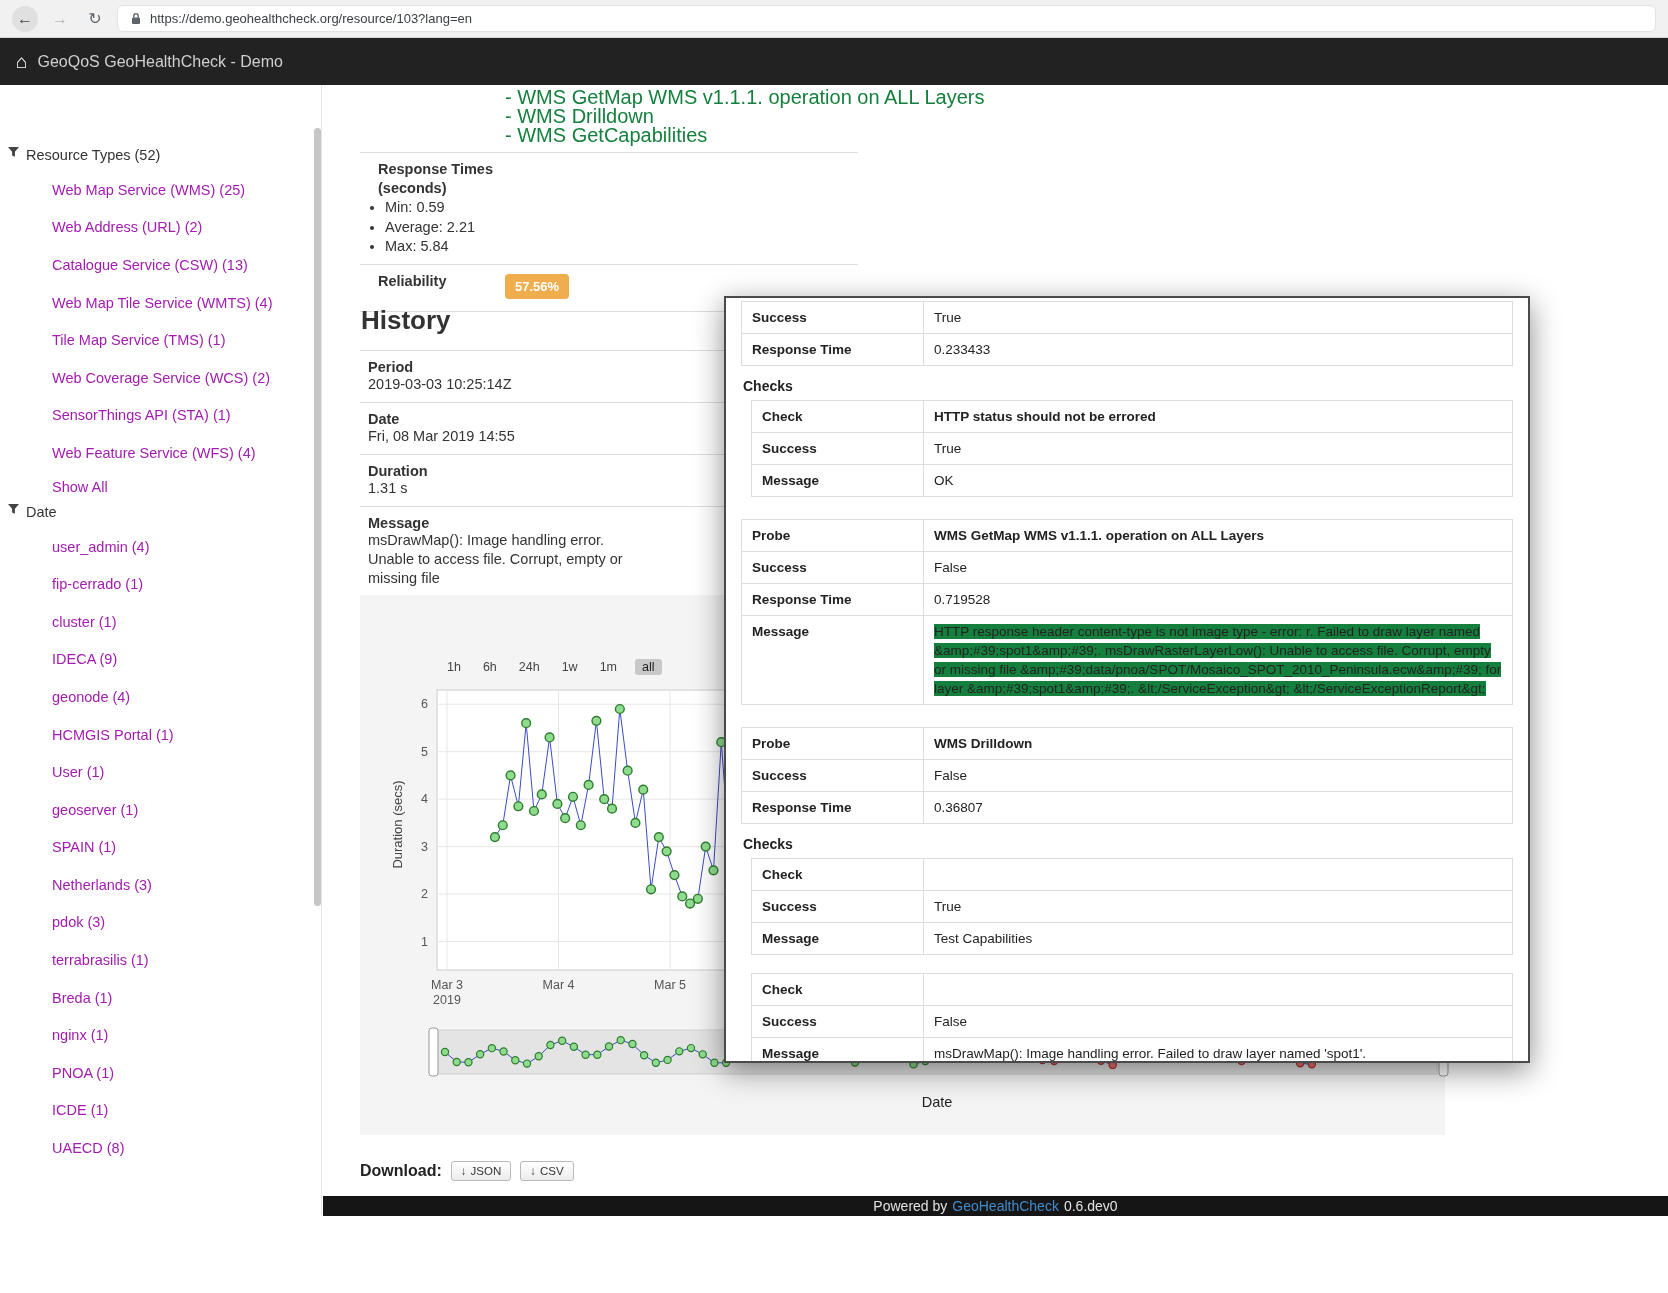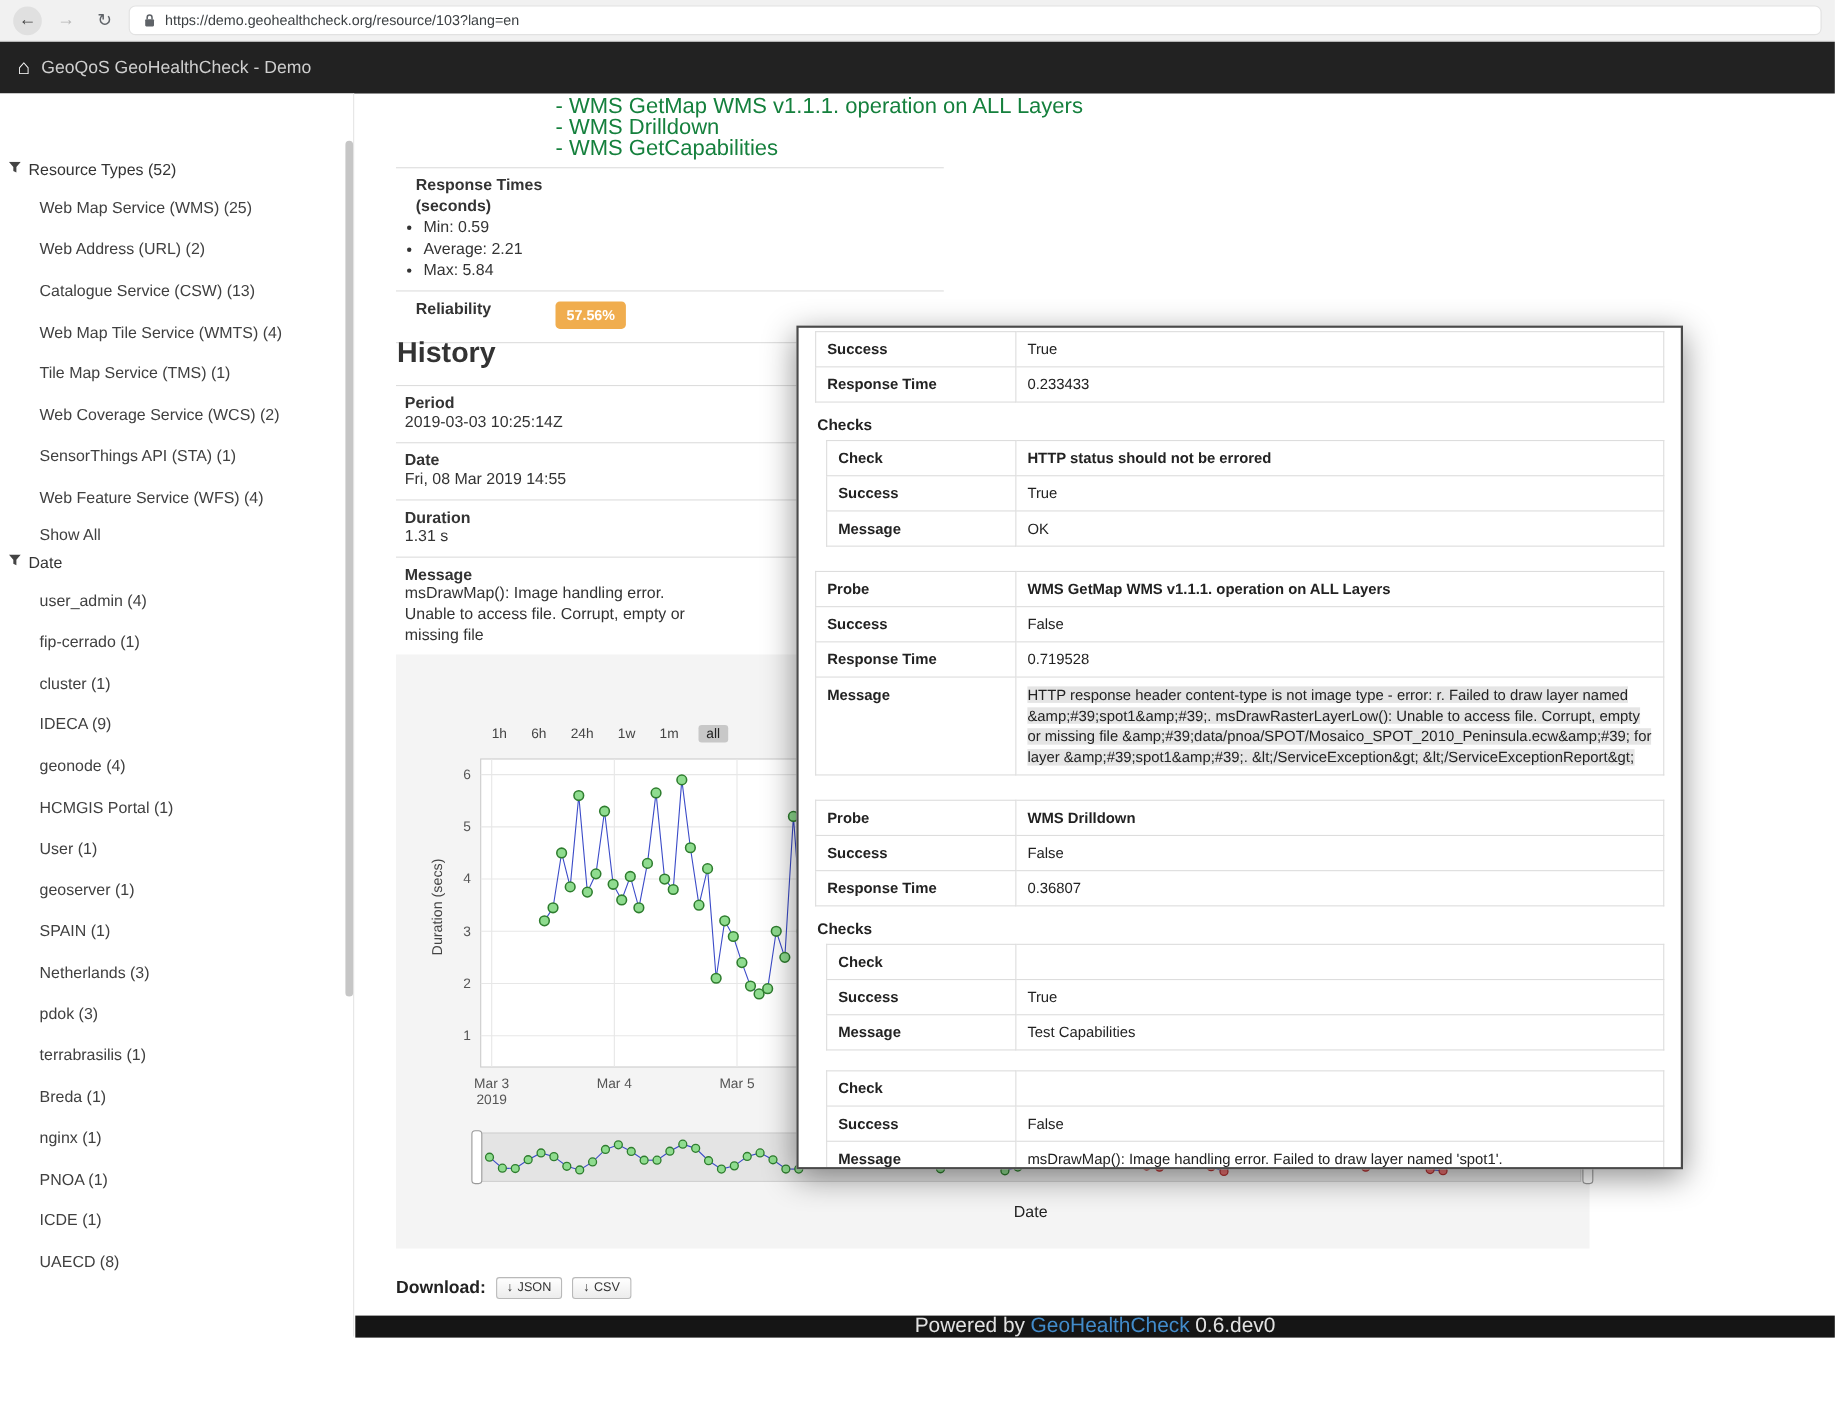--- a/index.html
+++ b/index.html
@@ -25,22 +25,22 @@
   .navbar { position:absolute; left:0; top:38px; width:1668px; height:47px;
     background:#222222; display:flex; align-items:center; gap:10px; padding:0 16px; }
   .navbar .home { color:#ffffff; font-size:19px; }
   .navbar .brand { color:#cfcfcf; font-size:16px; }
 
   
   .sidebar { position:absolute; left:0; top:85px; width:322px; height:1130px;
     background:#fff; border-right:1px solid #e5e5e5; padding-top:62px; font-size:14.5px; }
   .sb-header { height:24px; display:flex; align-items:flex-start; gap:7px; padding-left:8px; color:#333; }
   .sb-header.tags { margin-top:2px; }
-  .sb-item { height:37.6px; display:flex; align-items:center; padding-left:36px;
-    color:#404040; cursor:pointer; }
+  .sb-item { height:37.6px; display:flex; align-items:center; padding-left:52px;
+    color:#a21caf; cursor:pointer; }
   .sb-item.small { height:30px; }
   .scroll-thumb { position:absolute; left:314px; top:128px; width:7px; height:778px;
     background:#c6c6c6; border-radius:4px; }
 
   
   .probe-list { position:absolute; left:505px; top:88px; font-size:20px; line-height:19px; color:#15803d; }
   .summary-table { position:absolute; left:360px; top:152px; width:498px; font-size:14.5px; }
   .s-row { display:flex; border-top:1px solid #ddd; padding:7px 0; }
   .s-row.last { border-bottom:1px solid #ddd; min-height:48px; }
   .s-row.first { min-height:80px;flex-direction:column; }
@@ -75,37 +75,37 @@
   svg.chart { position:absolute; }
 
   
   .download-row { position:absolute; left:360px; top:1161px; display:flex; align-items:center; gap:9px; }
   .download-label { font-size:16px; font-weight:bold; color:#222; }
   .btn-mini { display:inline-flex; align-items:center; gap:4px; border:1px solid #b9b9b9;
     border-radius:3px; background:linear-gradient(#ffffff,#ececec); padding:3px 9px;
     font-size:11.5px; color:#333; cursor:pointer; }
   .footer { position:absolute; left:323px; top:1196px; width:1345px; height:20px;
     background:#151515; display:flex; align-items:center; justify-content:center;
-    gap:5px; font-size:19px; color:#e2e2e2; }
+    gap:5px; font-size:14px; color:#e2e2e2; }
   .footer a { color:#428bca; text-decoration:none; }
 
   
   .modal { position:absolute; left:724px; top:296px; width:806px; height:767px;
     background:#fff; border:2px solid #4a4a4a; box-shadow:0 8px 28px rgba(0,0,0,.45);
     padding:3px 15px 0 15px; overflow:hidden; z-index:50; }
   table.report { width:100%; border-collapse:collapse; font-size:13.5px; color:#222; }
   table.report td { border:1px solid #ddd; padding:6px 10px; vertical-align:top; line-height:19px; }
   td.lbl { width:182px; font-weight:bold; }
   table.nested { margin-left:10px; width:calc(100% - 10px); }
   table.nested td.lbl { width:172px; }
   .bold-val { font-weight:bold; }
   .checks-h { font-weight:bold; font-size:14px; margin:12px 0 6px 2px; color:#222; }
   .section { margin-bottom:22px; }
   .nested-gap { height:18px; }
-  .hl { background:#e5e5e5; }
+  .hl { background:#15803d; }
 
   .icon-funnel { width:11px; height:11px; flex:0 0 auto; }
 </style>
 </head>
 <body>
 
 <div class="chrome">
   <div class="nav-btn back">←</div>
   <div class="nav-btn fwd">→</div>
   <div class="nav-btn">↻</div>

